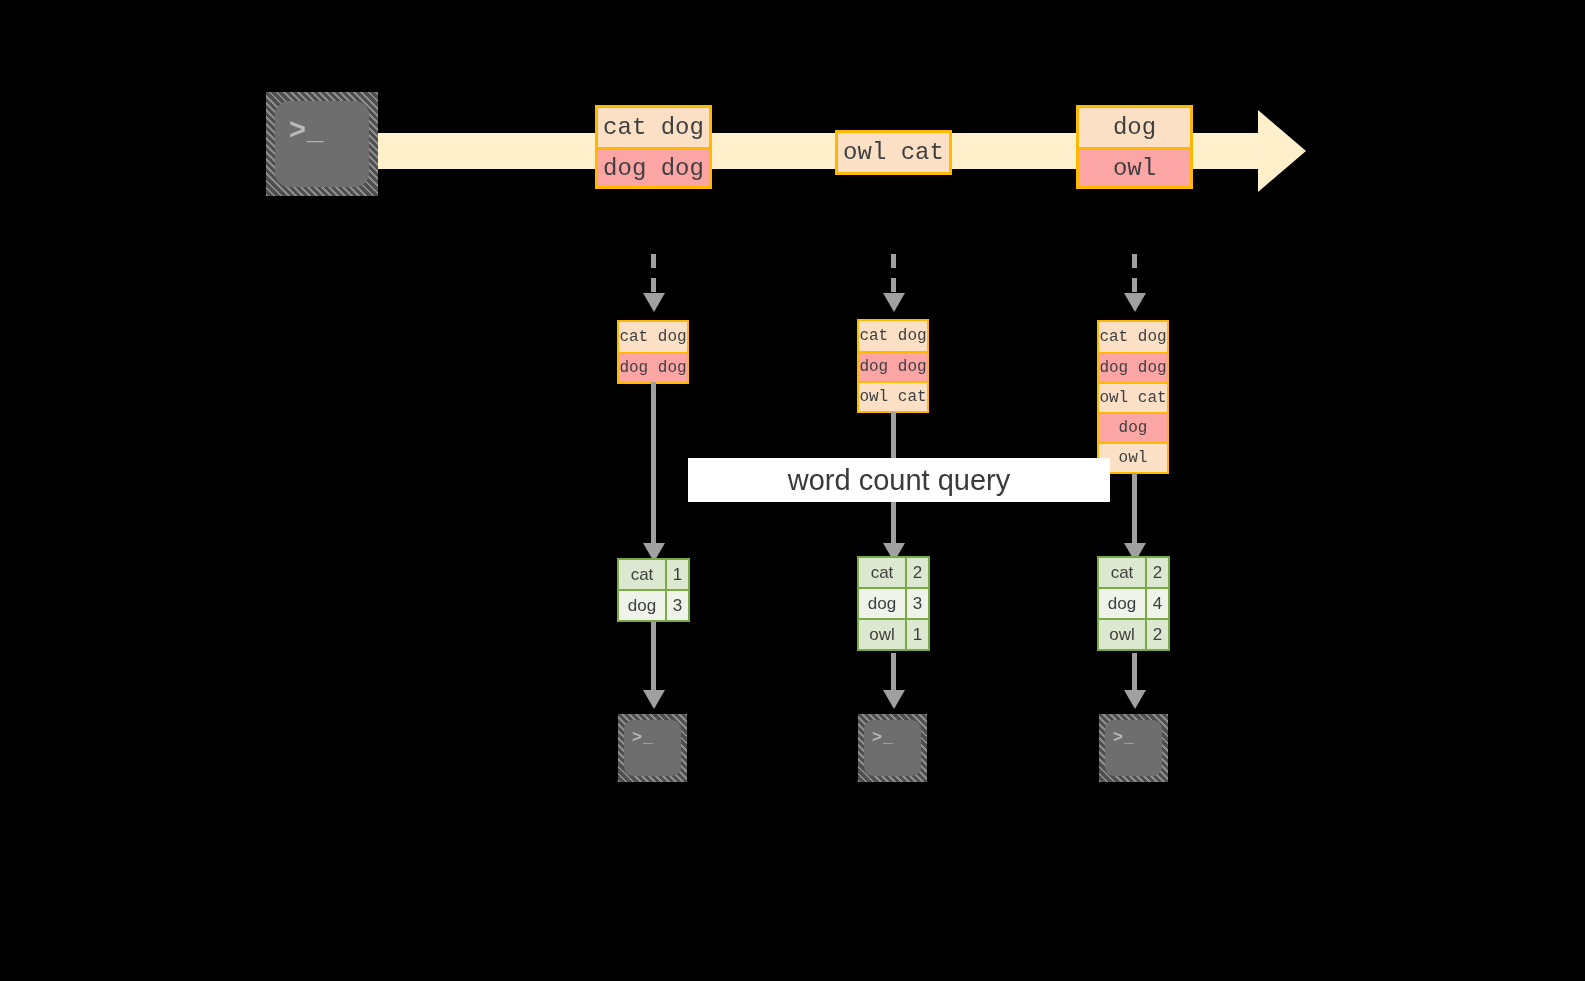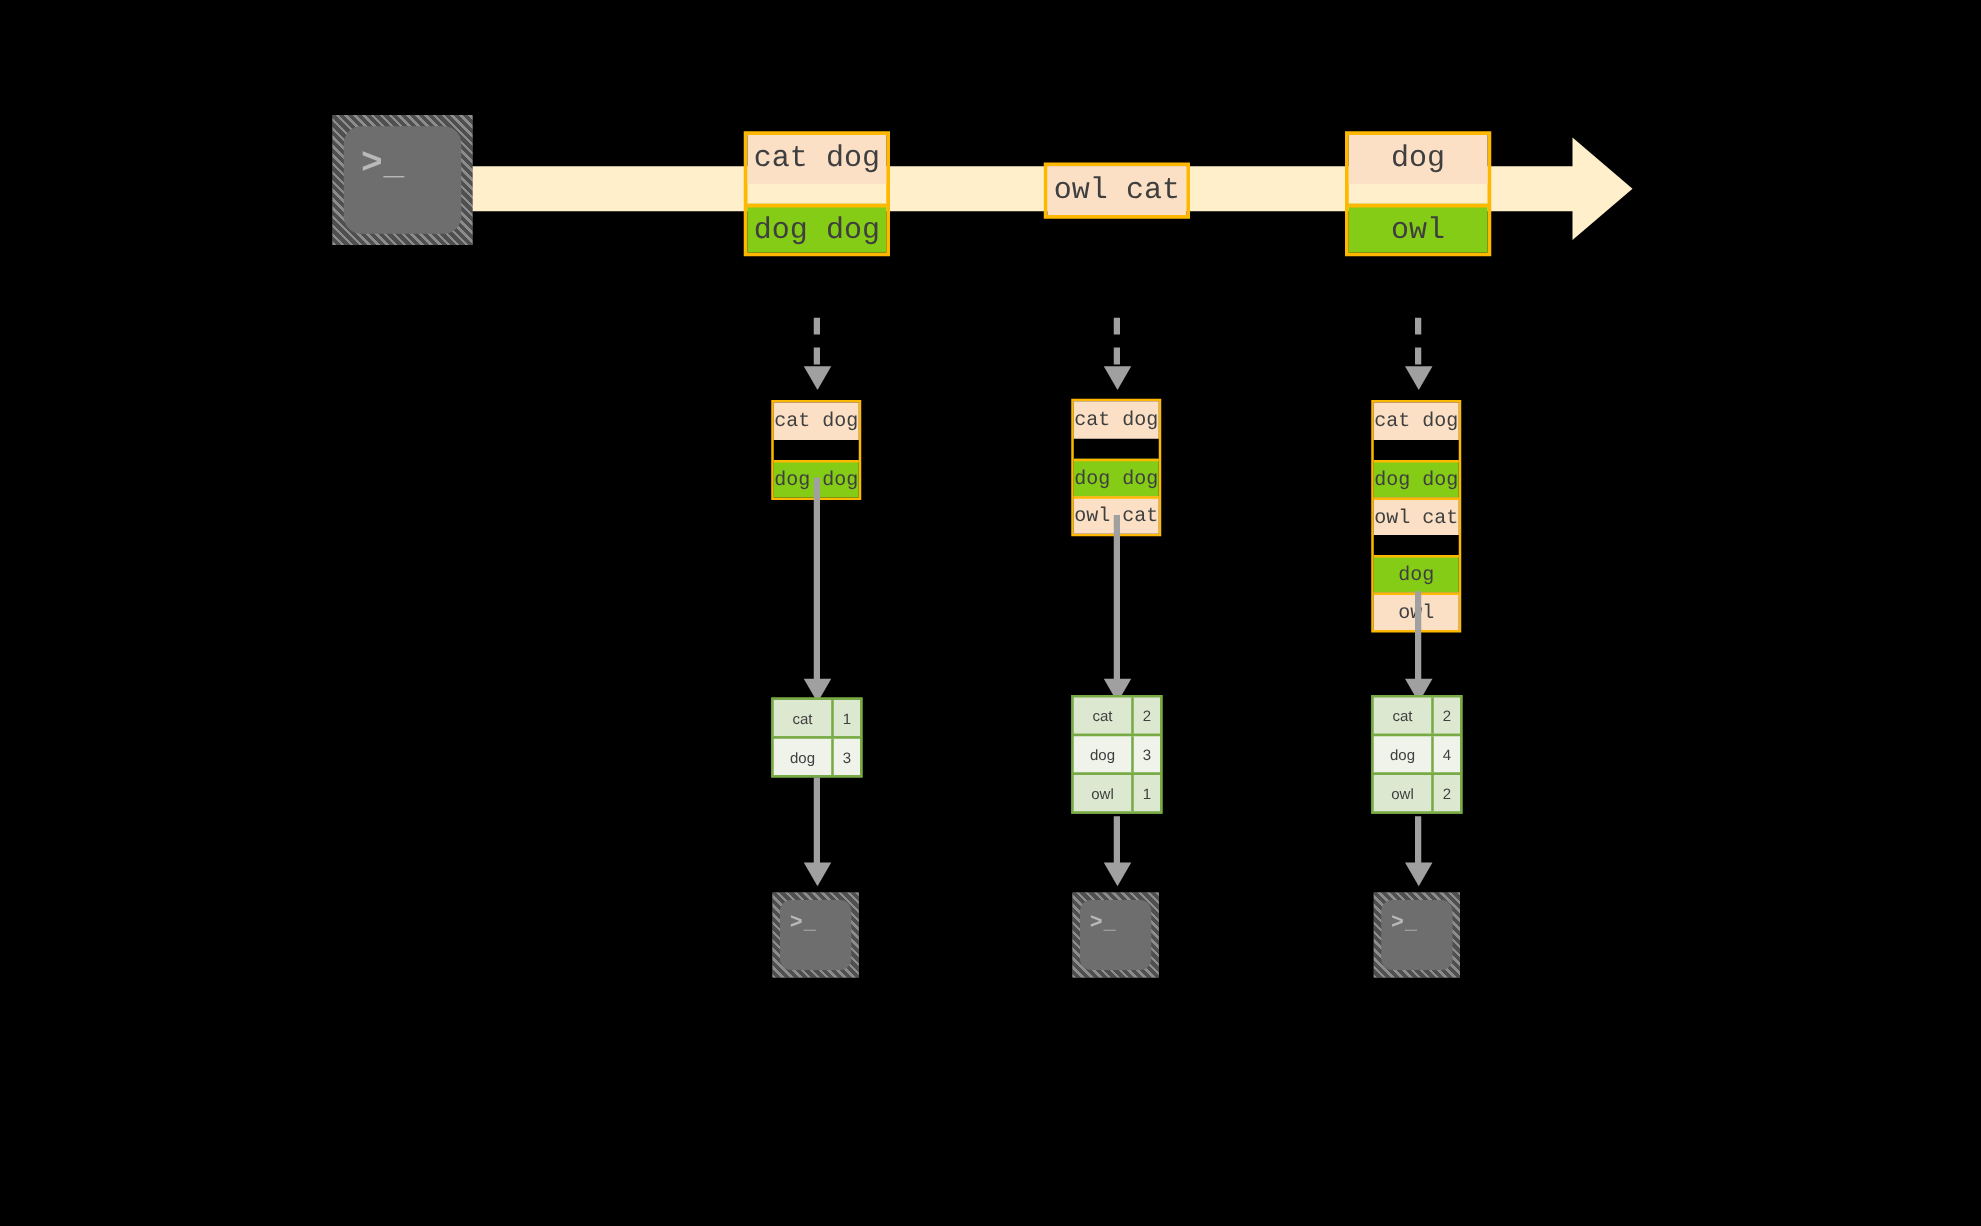--- a/index.html
+++ b/index.html
@@ -81,21 +81,21 @@
   }
   .rec-row {
     display: flex;
     align-items: center;
     justify-content: center;
     color: #3f3f3f;
     white-space: nowrap;
   }
   .rec-row + .rec-row { border-top: 3px solid #ffb800; }
   .rec-row.fill-a { background: #fbe0c6; }
-  .rec-row.fill-b { background: #84cc16; margin-top: 16px; }
+  .rec-row.fill-b { background: #fca5a5; }
 
   
   .rec-stack.big .rec-row { height: 39px; font-size: 24px; padding: 0 14px; }
   
   .rec-stack.small { border-width: 2px; }
   .rec-stack.small .rec-row { height: 30px; font-size: 16px; padding: 0 8px; }
   .rec-stack.small .rec-row + .rec-row { border-top: 2px solid #ffb800; }
 
   
   .kv-table {
@@ -105,21 +105,21 @@
     flex-direction: column;
     background: #78ab46;
   }
   .kv-row { display: flex; }
   .kv-row + .kv-row { border-top: 2px solid #78ab46; }
   .kv-key, .kv-val {
     height: 29px;
     display: flex;
     align-items: center;
     color: #3f3f3f;
-    font-size: 12px;
+    font-size: 17px;
   }
   .kv-key { width: 46px; justify-content: center; }
   .kv-val { width: 23px; justify-content: center; border-left: 2px solid #78ab46; }
   .kv-row.fill-a .kv-key, .kv-row.fill-a .kv-val { background: #dde8d0; }
   .kv-row.fill-b .kv-key, .kv-row.fill-b .kv-val { background: #eff3ea; }
 
   
   .conn {
     position: absolute;
     width: 5px;
@@ -216,20 +216,23 @@
 
   <div class="conn" style="left:651px; top:382px; height:165px;"></div>
   <div class="arrowhead" style="left:643px; top:543px;"></div>
 
   <div class="conn" style="left:891px; top:412px; height:135px;"></div>
   <div class="arrowhead" style="left:883px; top:543px;"></div>
 
   <div class="conn" style="left:1132px; top:473px; height:74px;"></div>
   <div class="arrowhead" style="left:1124px; top:543px;"></div>
 
+  <div id="query-band">
+    <span class="label">word count query</span>
+  </div>
 
   <div class="kv-table" style="left:617px; top:558px;">
     <div class="kv-row fill-a">
       <div class="kv-key">cat</div>
       <div class="kv-val">1</div>
     </div>
     <div class="kv-row fill-b">
       <div class="kv-key">dog</div>
       <div class="kv-val">3</div>
     </div>

